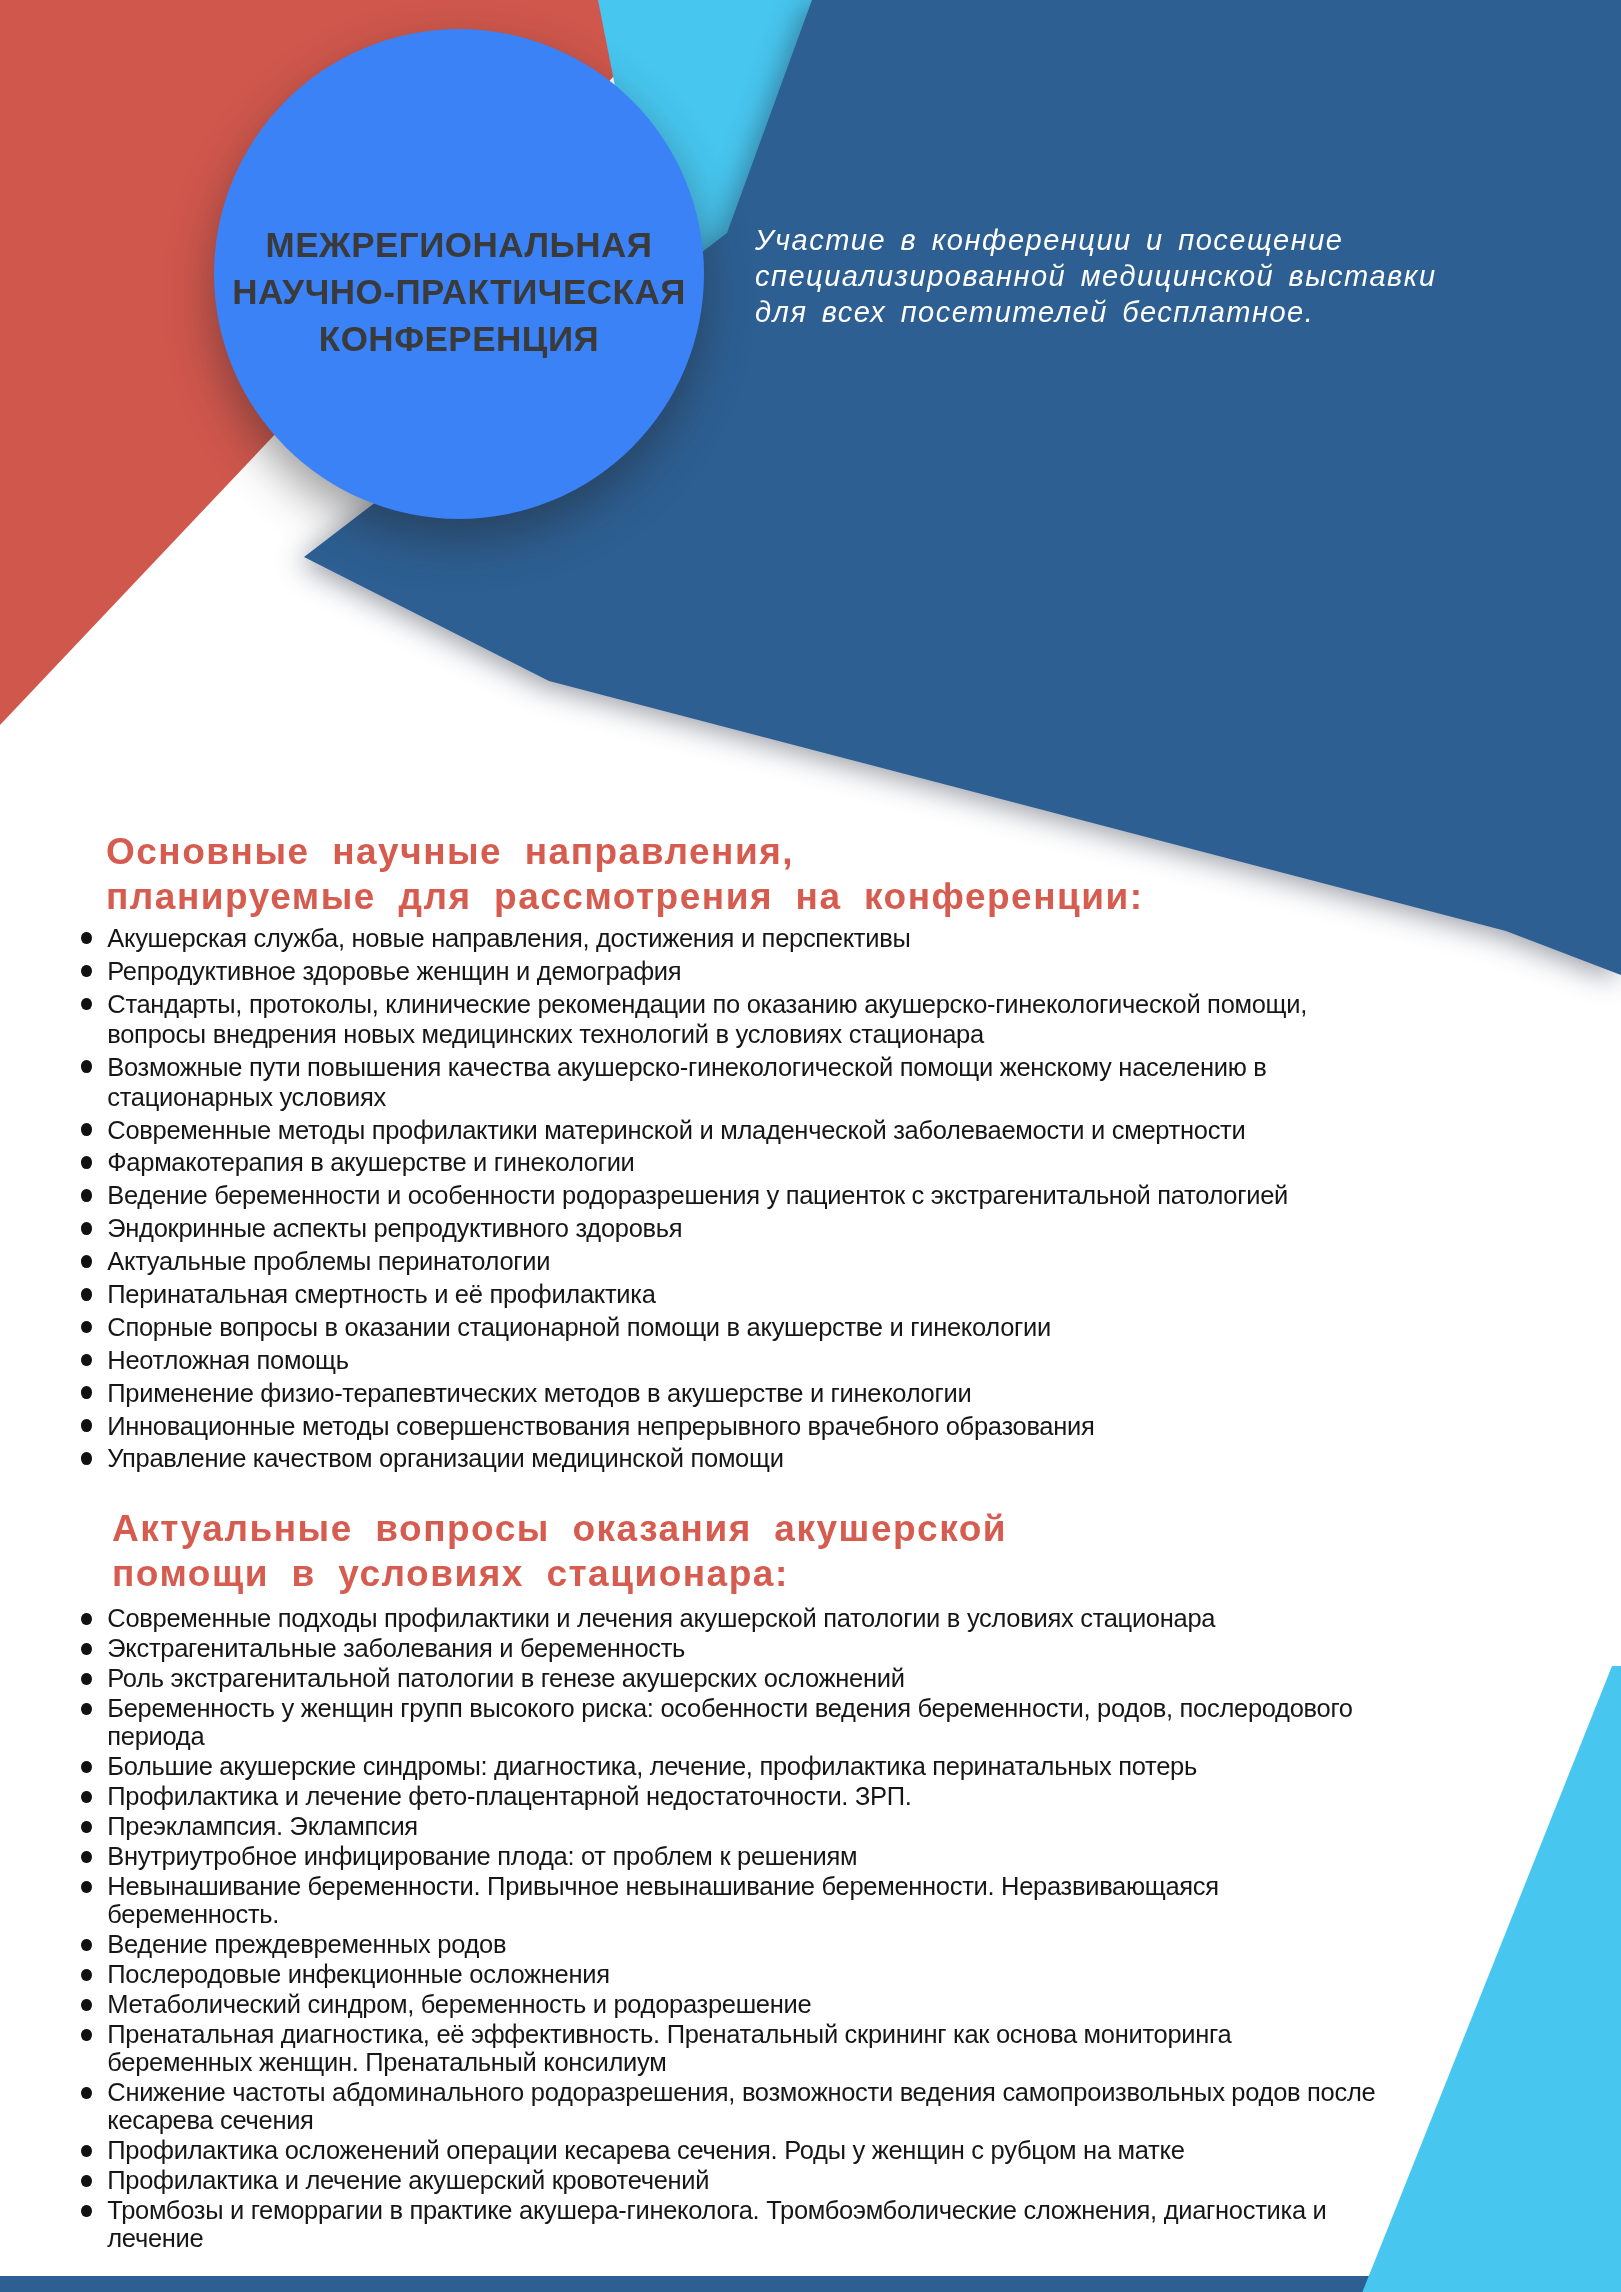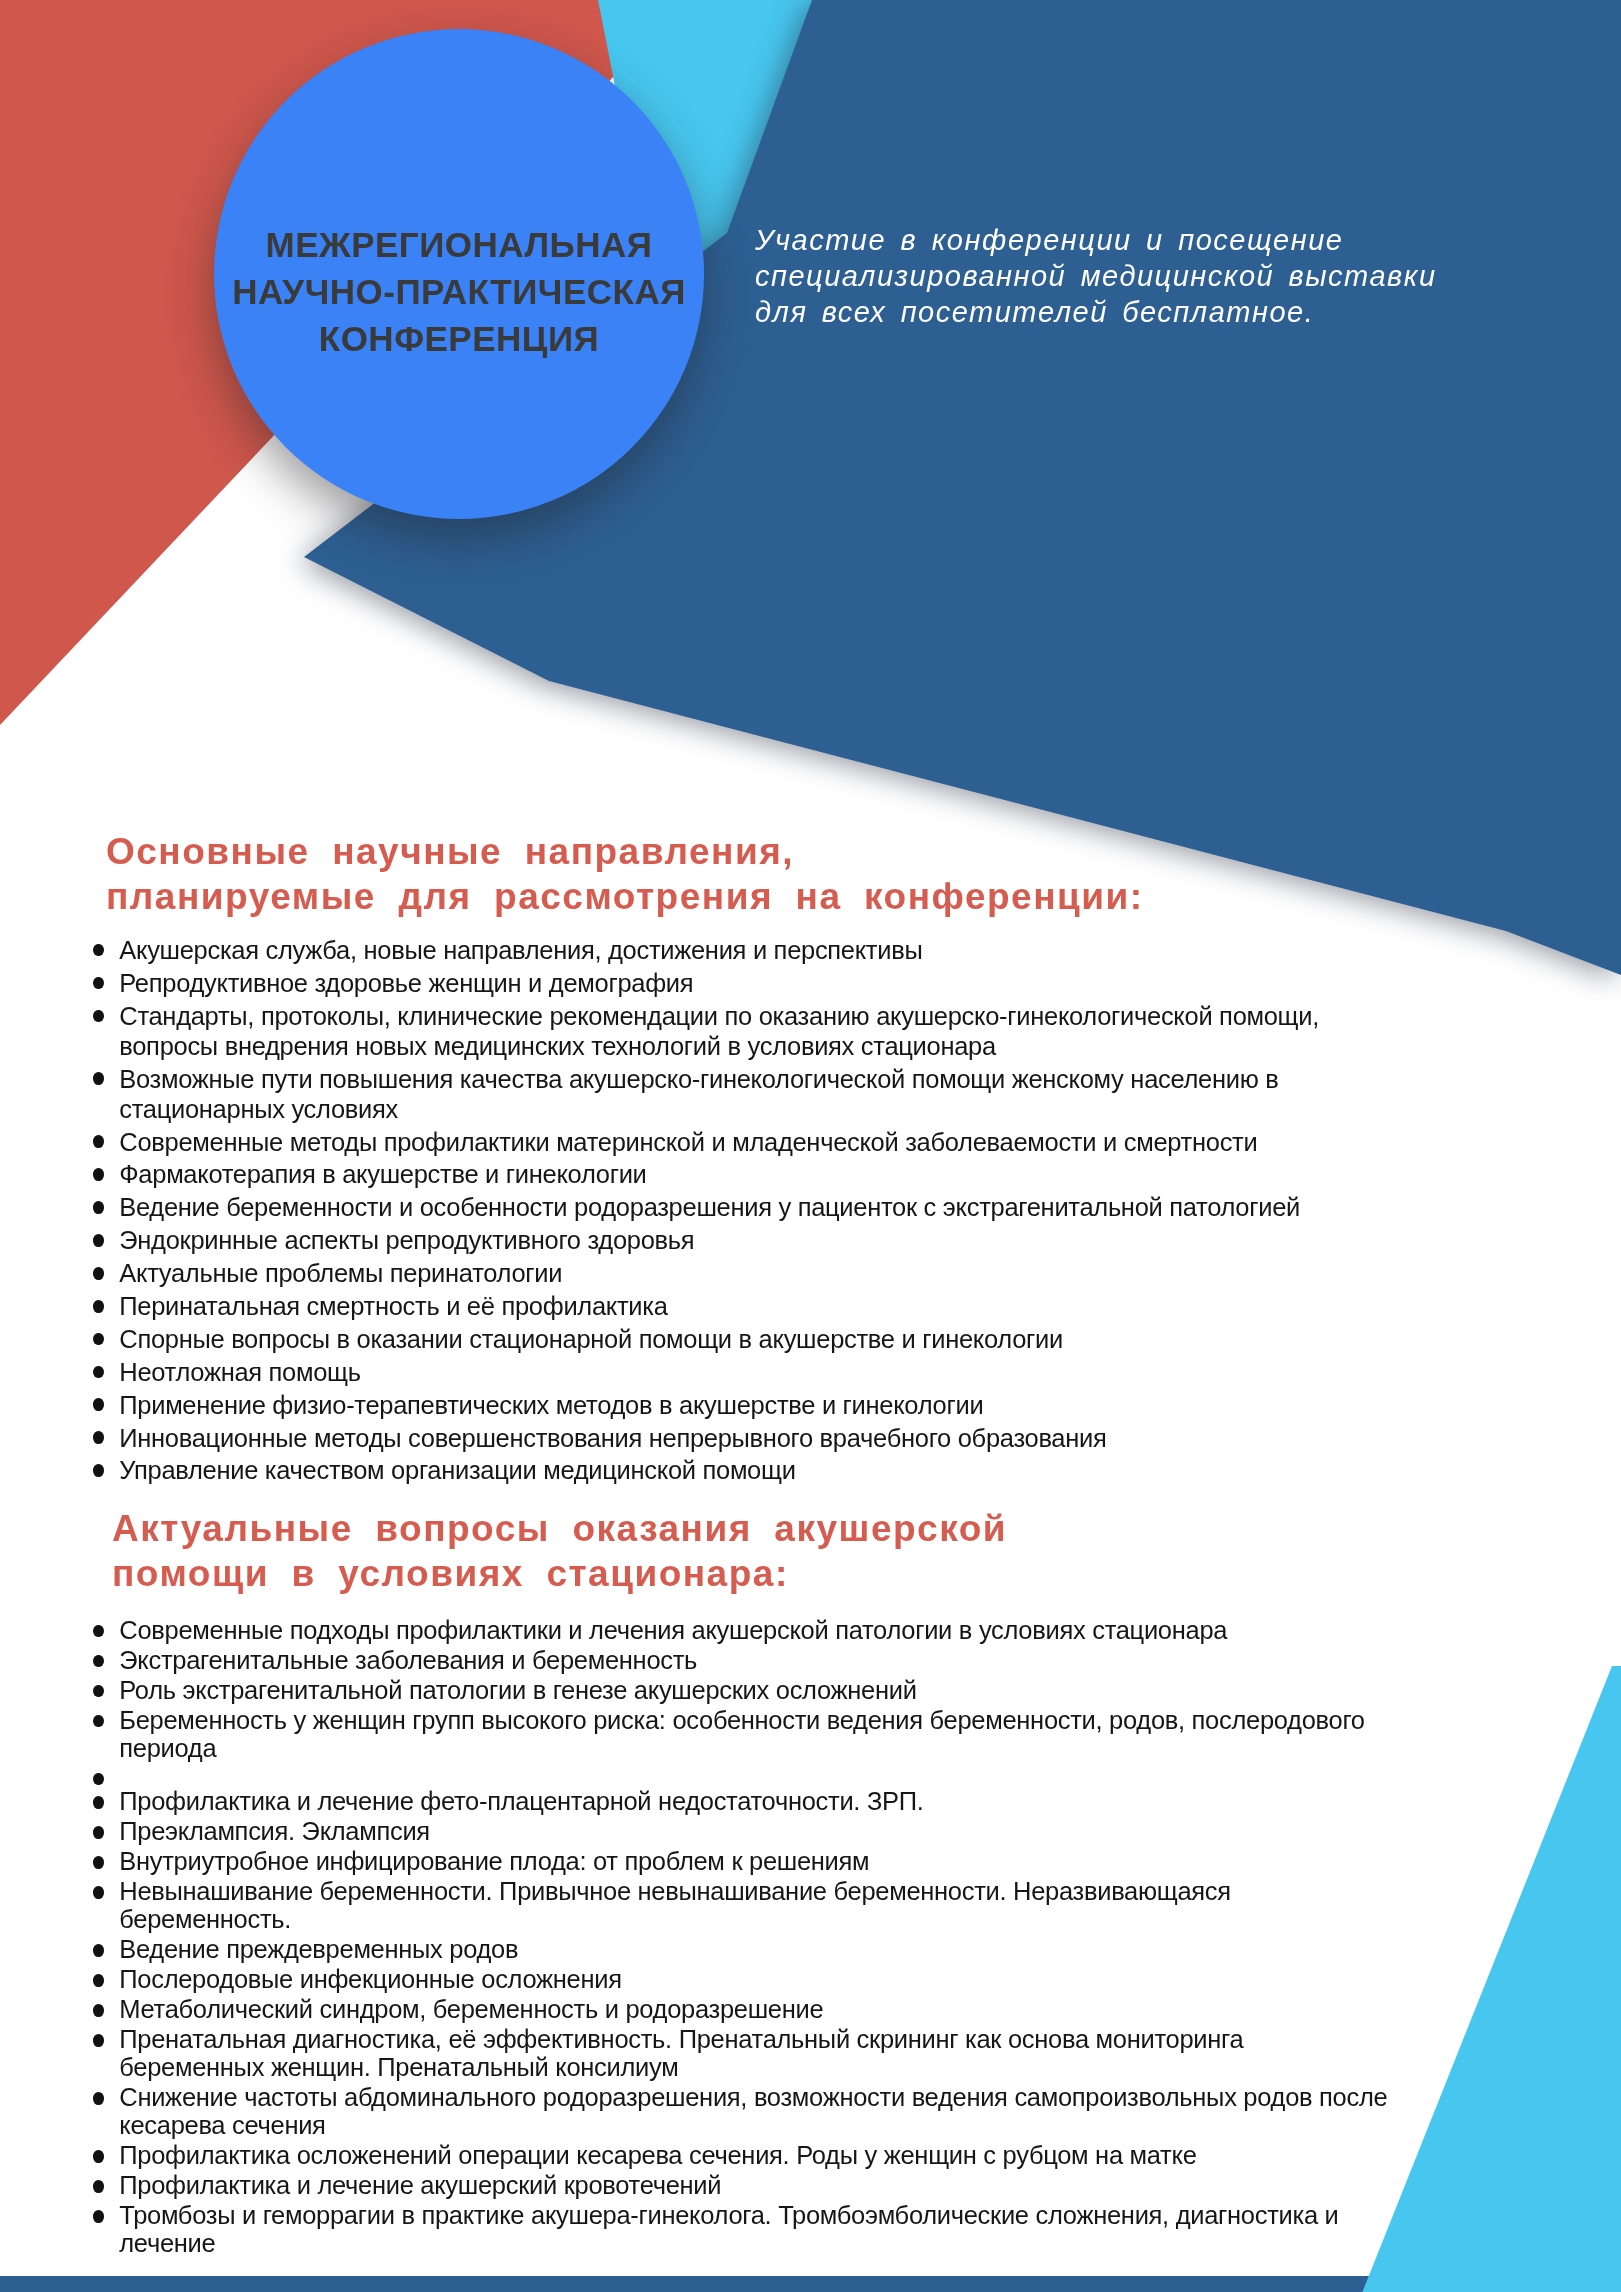--- a/index.html
+++ b/index.html
@@ -29,21 +29,21 @@
     position:absolute;left:755px;top:222px;z-index:5;color:#ffffff;
     font-style:italic;font-size:29px;line-height:36px;letter-spacing:1.5px;word-spacing:4.9px;
   }
   .section-heading{
     position:absolute;z-index:5;color:#d65c50;font-weight:bold;
     font-size:37px;line-height:45px;letter-spacing:1.5px;word-spacing:10.8px;margin:0;
   }
   .heading-1{left:106px;top:829px;}
   .heading-2{left:112px;top:1506px;}
   .topics{
-    position:absolute;z-index:5;list-style:none;margin:16px;padding:0;width:1304px;
+    position:absolute;z-index:5;list-style:none;margin:4px;padding:0;width:1304px;
   }
   .topics-1{left:69px;top:919px;}
   .topics-2{left:69px;top:1600px;}
   .topics li{
     display:flex;align-items:flex-start;gap:15.7px;
     color:#161616;font-size:25.5px;letter-spacing:-0.3px;
   }
   .topics-1 li{line-height:30px;margin-bottom:2.9px;}
   .topics-2 li{line-height:28px;margin-bottom:2px;}
   .topics .dot{
@@ -166,20 +166,21 @@
       <li>
         <span class="dot"></span>
         <span>Роль экстрагенитальной патологии в генезе акушерских осложнений</span>
       </li>
       <li>
         <span class="dot"></span>
         <span>Беременность у женщин групп высокого риска: особенности ведения беременности, родов, послеродового периода</span>
       </li>
       <li>
         <span class="dot"></span>
+        <span>Большие акушерские синдромы: диагностика, лечение, профилактика перинатальных потерь</span>
       </li>
       <li>
         <span class="dot"></span>
         <span>Профилактика и лечение фето-плацентарной недостаточности. ЗРП.</span>
       </li>
       <li>
         <span class="dot"></span>
         <span>Преэклампсия. Эклампсия</span>
       </li>
       <li>

